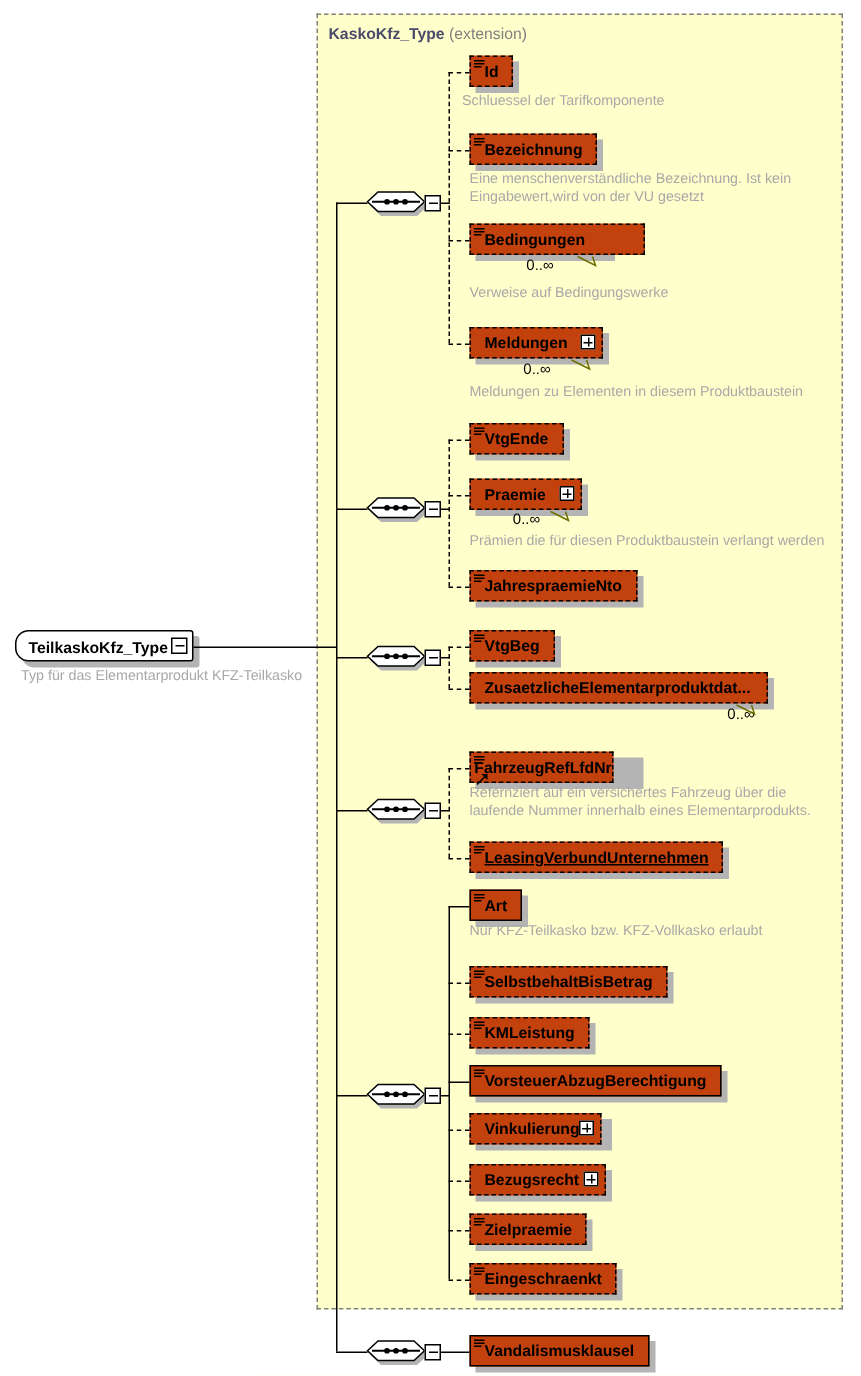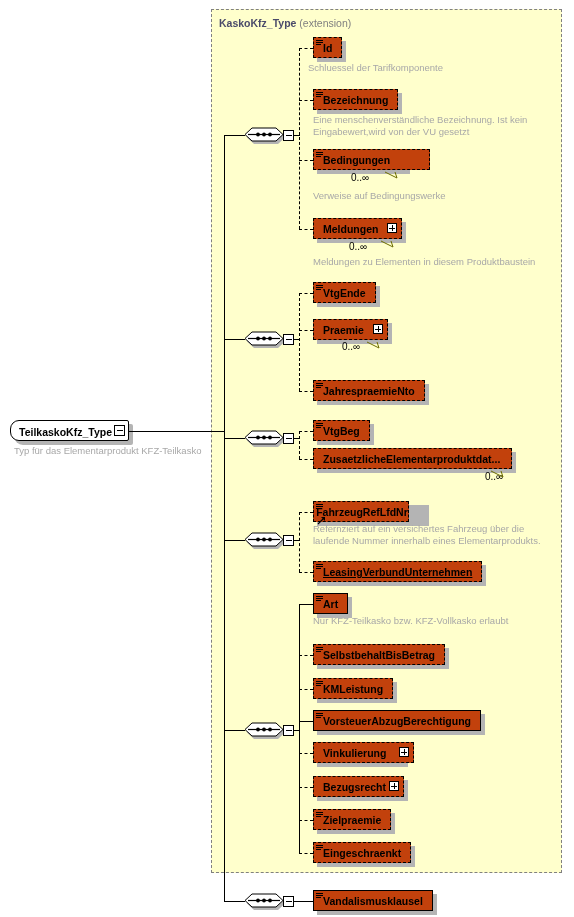--- a/index.html
+++ b/index.html
@@ -263,20 +263,23 @@
     <div class="node opt" style="left: 313px; top: 319px; width: 75px; z-index: 3;">
       <span class="lbl">Praemie</span>
       <div class="plusbox" style="right: 4px; top: 4px; position: absolute;"></div>
     </div>
     <div class="repeat-hook" style="left: 366px; top: 337px; width: 22px; height: 10px; z-index: 4;"><svg width="22" height="10" viewBox="0 0 22 10">
         <path d="M1 1 L13 7 L11 1" fill="none" stroke="#6d6d00" stroke-width="1"></path>
       </svg></div>
     <div class="card" style="left: 0px; top: 341px; width: 574px; text-align: left;">
       <span style="position: absolute; left: 351px; transform: translateX(-50%);">0..∞</span>
     </div>
+    <div class="doc" style="left: 313px; top: 355px;">
+      <div>Prämien die für diesen Produktbaustein verlangt werden</div>
+    </div>
     <div class="shadow" style="left: 317px; top: 384px; width: 112px; height: 21px;"></div>
     <div class="node opt" style="left: 313px; top: 380px; width: 112px; z-index: 3;">
       <div class="attrglyph">
         <i></i>
         <i></i>
         <i></i>
       </div>
       <span class="lbl">JahrespraemieNto</span>
     </div>
     <div class="dl-h" style="left: 294px; top: 339px; width: 6px;"></div>
@@ -403,21 +406,21 @@
     <div class="shadow" style="left: 317px; top: 714px; width: 168px; height: 21px;"></div>
     <div class="node req" style="left: 313px; top: 710px; width: 168px; z-index: 3;">
       <div class="attrglyph">
         <i></i>
         <i></i>
         <i></i>
       </div>
       <span class="lbl">VorsteuerAbzugBerechtigung</span>
     </div>
     <div class="shadow" style="left: 317px; top: 746px; width: 91px; height: 21px;"></div>
-    <div class="node opt" style="left: 313px; top: 742px; width: 101px; z-index: 3;">
+    <div class="node opt" style="left: 313px; top: 742px; width: 88px; z-index: 3;">
       <span class="lbl">Vinkulierung</span>
       <div class="plusbox" style="right: 4px; top: 4px; position: absolute;"></div>
     </div>
     <div class="shadow" style="left: 317px; top: 780px; width: 91px; height: 21px;"></div>
     <div class="node opt" style="left: 313px; top: 776px; width: 91px; z-index: 3;">
       <span class="lbl">Bezugsrecht</span>
       <div class="plusbox" style="right: 4px; top: 4px; position: absolute;"></div>
     </div>
     <div class="shadow" style="left: 317px; top: 813px; width: 78px; height: 21px;"></div>
     <div class="node opt" style="left: 313px; top: 809px; width: 78px; z-index: 3;">

